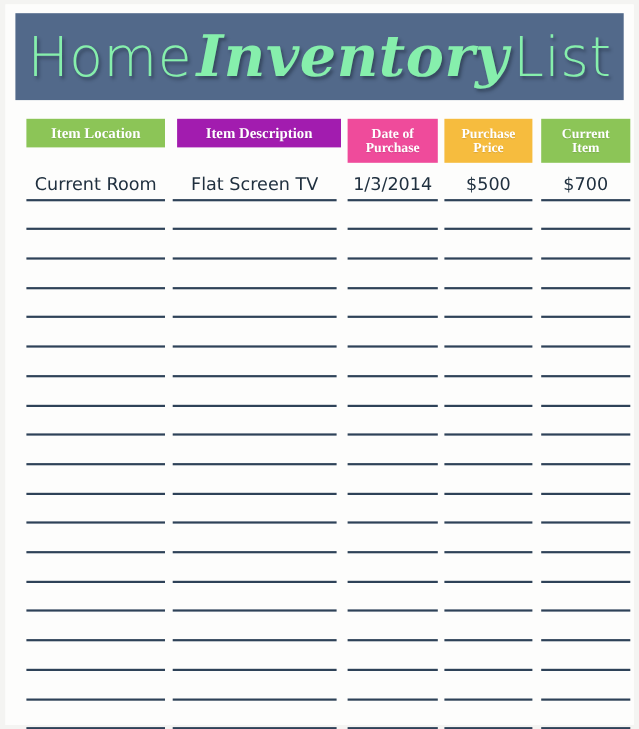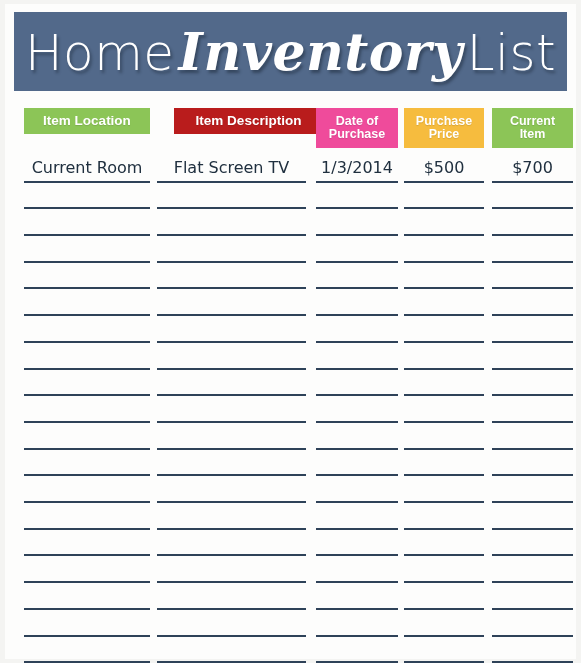--- a/index.html
+++ b/index.html
@@ -50,21 +50,21 @@
   }
   .title-text {
     position: absolute;
     left: 0;
     top: 0;
     width: 553px;
     height: 79px;
     line-height: 79px;
     text-align: center;
     white-space: nowrap;
-    color: #ffffff;
+    color: #86efac;
     font-size: 52px;
     letter-spacing: 0.5px;
     text-shadow: 2px 3px 3px rgba(20,30,45,0.45);
   }
   .title-plain {
     font-family: "DejaVu Sans", sans-serif;
     font-weight: 300;
     font-size: 50px;
   }
   .title-script {
@@ -87,21 +87,21 @@
   .col {
     position: absolute;
     top: 0;
   }
 
   .col-header {
     position: absolute;
     top: 8px;
     box-sizing: border-box;
     color: #ffffff;
-    font-family: Liberation Sans, sans-serif;
+    font-family: Liberation Serif, serif;
     font-weight: bold;
     font-size: 13.5px;
     text-align: center;
     display: flex;
     align-items: center;
     justify-content: center;
     text-shadow: 0 1px 1px rgba(0,0,0,0.12);
     line-height: 1.08;
     padding: 2px 16px;
   }
@@ -154,21 +154,21 @@
           <div class="cell" style="left: 0px; width: 126px; top: 349.7px; border-bottom-color: rgb(46, 66, 88);"></div>
           <div class="cell" style="left: 0px; width: 126px; top: 376.4px; border-bottom-color: rgb(46, 66, 88);"></div>
           <div class="cell" style="left: 0px; width: 126px; top: 403.1px; border-bottom-color: rgb(46, 66, 88);"></div>
           <div class="cell" style="left: 0px; width: 126px; top: 429.8px; border-bottom-color: rgb(46, 66, 88);"></div>
           <div class="cell" style="left: 0px; width: 126px; top: 456.5px; border-bottom-color: rgb(46, 66, 88);"></div>
           <div class="cell" style="left: 0px; width: 126px; top: 483.2px; border-bottom-color: rgb(46, 66, 88);"></div>
           <div class="cell" style="left: 0px; width: 126px; top: 509.9px; border-bottom-color: rgb(46, 66, 88);"></div>
           <div class="cell" style="left: 0px; width: 126px; top: 536.6px; border-bottom-color: rgb(46, 66, 88);"></div>
         </div>
         <div class="col" style="left: 152px; width: 149px;">
-          <div class="col-header one-line" style="left: 17px; width: 149px; background: #b91c1c;">
+          <div class="col-header one-line" style="left: 4px; width: 149px; background: #a21caf;">
             <span>Item Description</span>
           </div>
           <div class="cell filled" style="left: 0px; width: 149px; top: 56px; border-bottom-color: rgb(46, 66, 88);">Flat Screen TV</div>
           <div class="cell" style="left: 0px; width: 149px; top: 82.7px; border-bottom-color: rgb(46, 66, 88);"></div>
           <div class="cell" style="left: 0px; width: 149px; top: 109.4px; border-bottom-color: rgb(46, 66, 88);"></div>
           <div class="cell" style="left: 0px; width: 149px; top: 136.1px; border-bottom-color: rgb(46, 66, 88);"></div>
           <div class="cell" style="left: 0px; width: 149px; top: 162.8px; border-bottom-color: rgb(46, 66, 88);"></div>
           <div class="cell" style="left: 0px; width: 149px; top: 189.5px; border-bottom-color: rgb(46, 66, 88);"></div>
           <div class="cell" style="left: 0px; width: 149px; top: 216.2px; border-bottom-color: rgb(46, 66, 88);"></div>
           <div class="cell" style="left: 0px; width: 149px; top: 242.9px; border-bottom-color: rgb(46, 66, 88);"></div>

